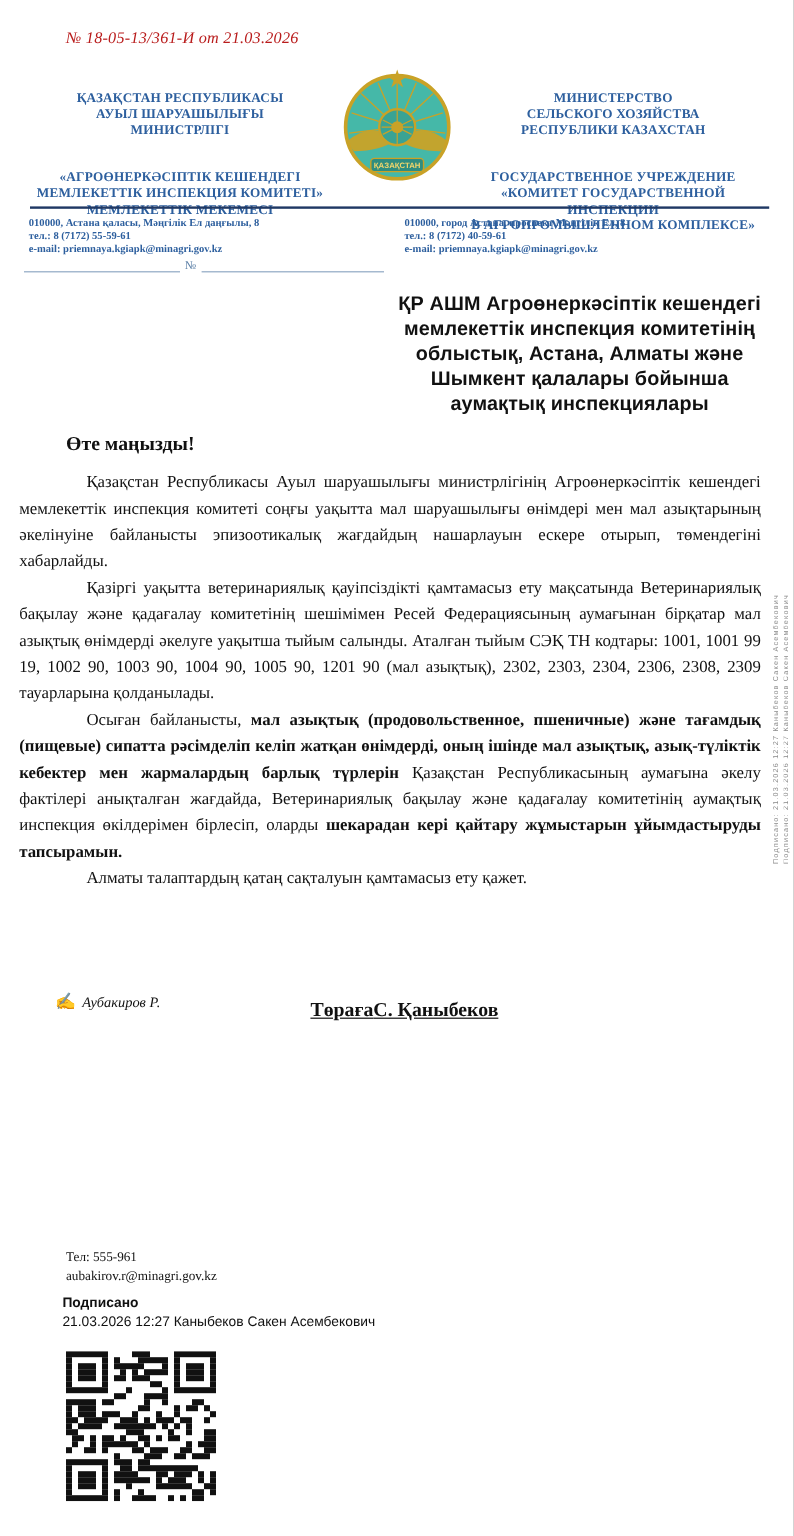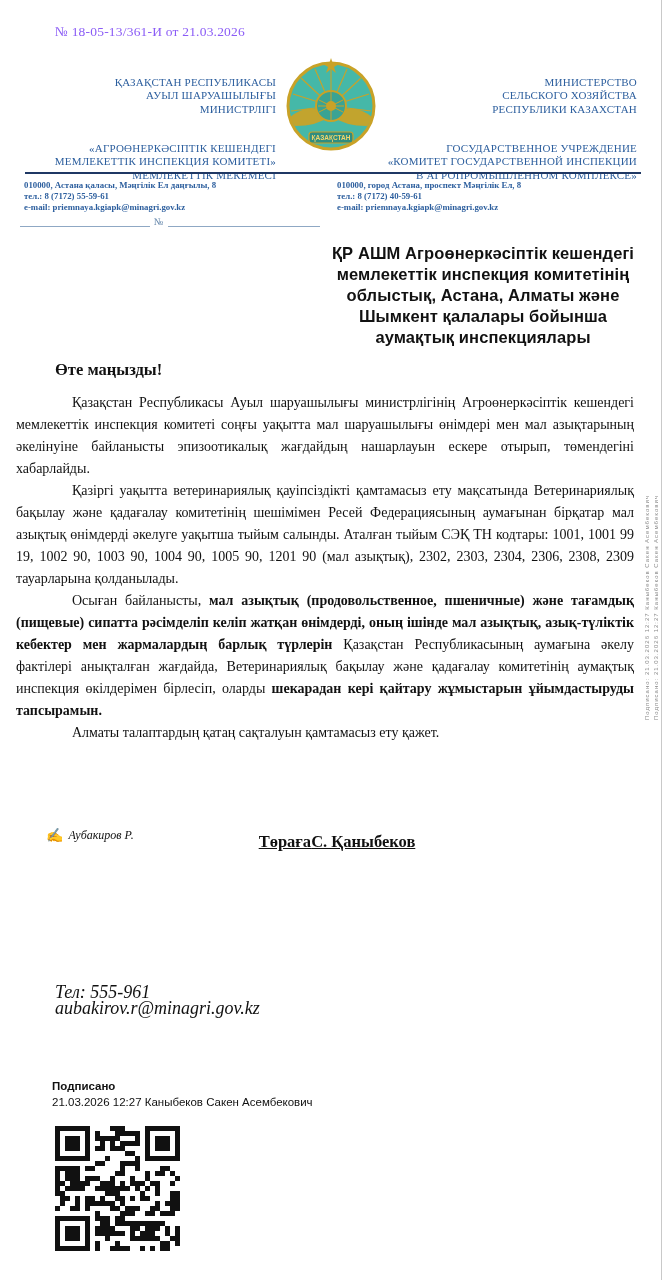--- a/index.html
+++ b/index.html
@@ -8,32 +8,32 @@
     width:662px;height:1280px;
     background:#ffffff;
     font-family:"Liberation Serif", serif;
     color:#111;
     overflow:hidden;
     border-right:1px solid #c9c9c9;
     box-sizing:border-box;
   }
   .ref-line{
     position:absolute;top:24px;left:55px;
-    font-size:13.5px;color:#8b5cf6;letter-spacing:.2px;
+    font-size:13.5px;color:#b91c1c;letter-spacing:.2px;font-style:italic;
   }
   
   .letterhead{
     position:absolute;top:62px;left:24px;right:24px;
     display:flex;align-items:flex-start;justify-content:space-between;
   }
   .lh-col{
     width:252px;
-    text-align:right;
+    text-align:center;
     color:#2d5f9e;
-    font-weight:normal;
+    font-weight:bold;
     font-size:11px;line-height:13.5px;
     letter-spacing:.2px;
     white-space:pre-line;
   }
   .lh-col .unit{margin-top:12px;white-space:pre-line;}
   .emblem-wrap{width:104px;display:flex;justify-content:center;margin-top:-6px;}
   .lh-divider{
     position:absolute;top:172px;left:25px;right:20px;
     border-top:2px solid #1f3864;
   }
@@ -80,22 +80,22 @@
     font-weight:bold;font-size:16.5px;text-decoration:underline;
   }
   .executor{
     position:absolute;top:828px;left:46px;
     font-size:12px;font-style:italic;
     display:flex;align-items:center;gap:5px;
   }
   .executor .glyph{font-style:normal;font-size:14px;line-height:14px;}
   
   .footer-contacts{
-    position:absolute;top:984px;left:55px;
-    font-style:italic;font-size:18px;line-height:16px;
+    position:absolute;top:1040px;left:55px;
+    font-size:11px;line-height:16px;
   }
   .signed-block{
     position:absolute;top:1078px;left:52px;
     font-family:"Liberation Sans", sans-serif;
     font-size:11.5px;line-height:16px;
   }
   .signed-block .lbl{font-weight:bold;}
   .qr{position:absolute;top:1126px;left:55px;width:128px;height:124px;}
   
   .edge-text{

